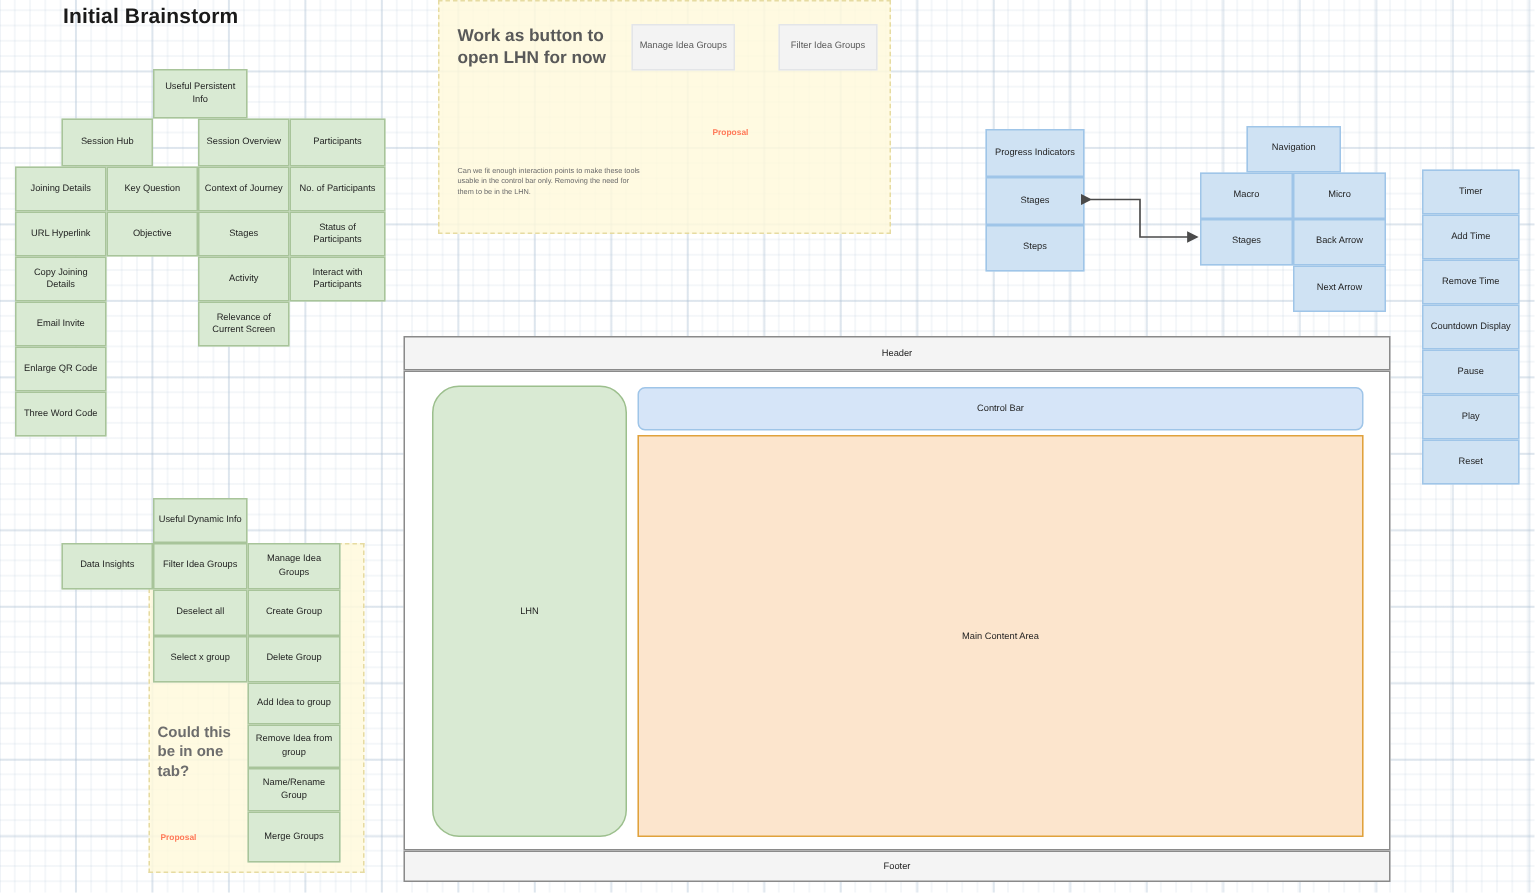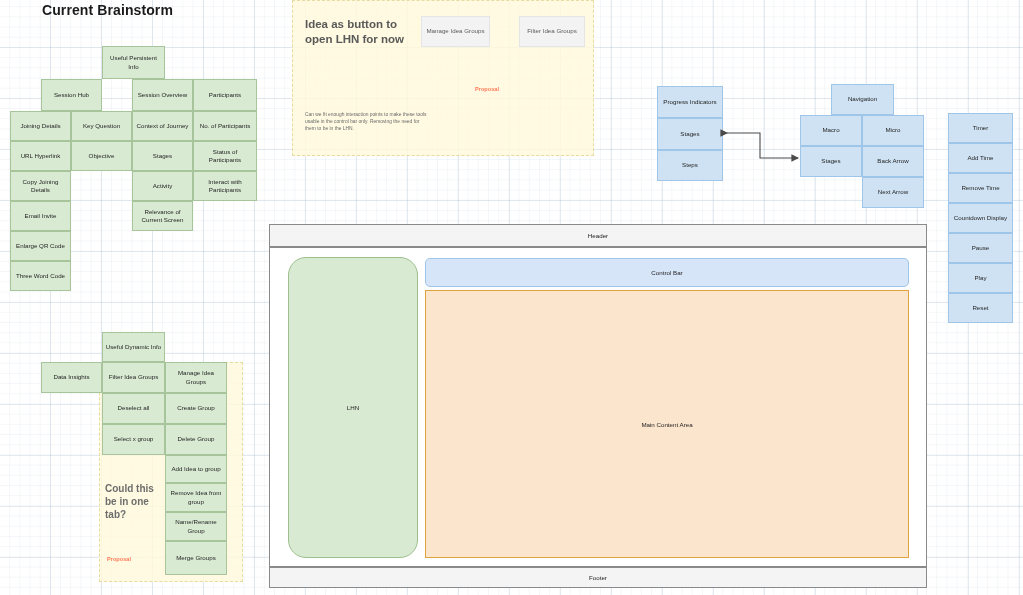--- a/index.html
+++ b/index.html
@@ -83,25 +83,25 @@
     display:flex;align-items:center;justify-content:center;
     font-size:6.2px;color:#1f1f1f;
   }
   svg.conn{position:absolute;left:0;top:0;overflow:visible;}
 </style>
 </head>
 <body>
 
 <div id="canvas">
 
-  <div class="abs title">Current Brainstorm</div>
+  <div class="abs title">Initial Brainstorm</div>
 
   <div class="abs note" style="left:292px;top:0px;width:302px;height:156px;"></div>
 
-  <div class="abs note-h" style="left:305px;top:17px;width:120px;">Idea as button to open LHN for now</div>
+  <div class="abs note-h" style="left:305px;top:17px;width:120px;">Work as button to open LHN for now</div>
 
 
   <div class="abs note-b" style="left:305px;top:112px;width:125px;">Can we fit enough interaction points to make these tools usable in the control bar only. Removing the need for them to be in the LHN.</div>
 
   <div class="abs proposal" style="left:475px;top:86px;">Proposal</div>
 
   <div class="abs ghost" style="left:421px;top:16px;width:69px;height:31px;">Manage Idea Groups</div>
   <div class="abs ghost" style="left:519px;top:16px;width:66px;height:31px;">Filter Idea Groups</div>
 
   <div class="abs gcell" style="left:102px;top:46px;width:63px;height:33px;">Useful Persistent Info</div>

